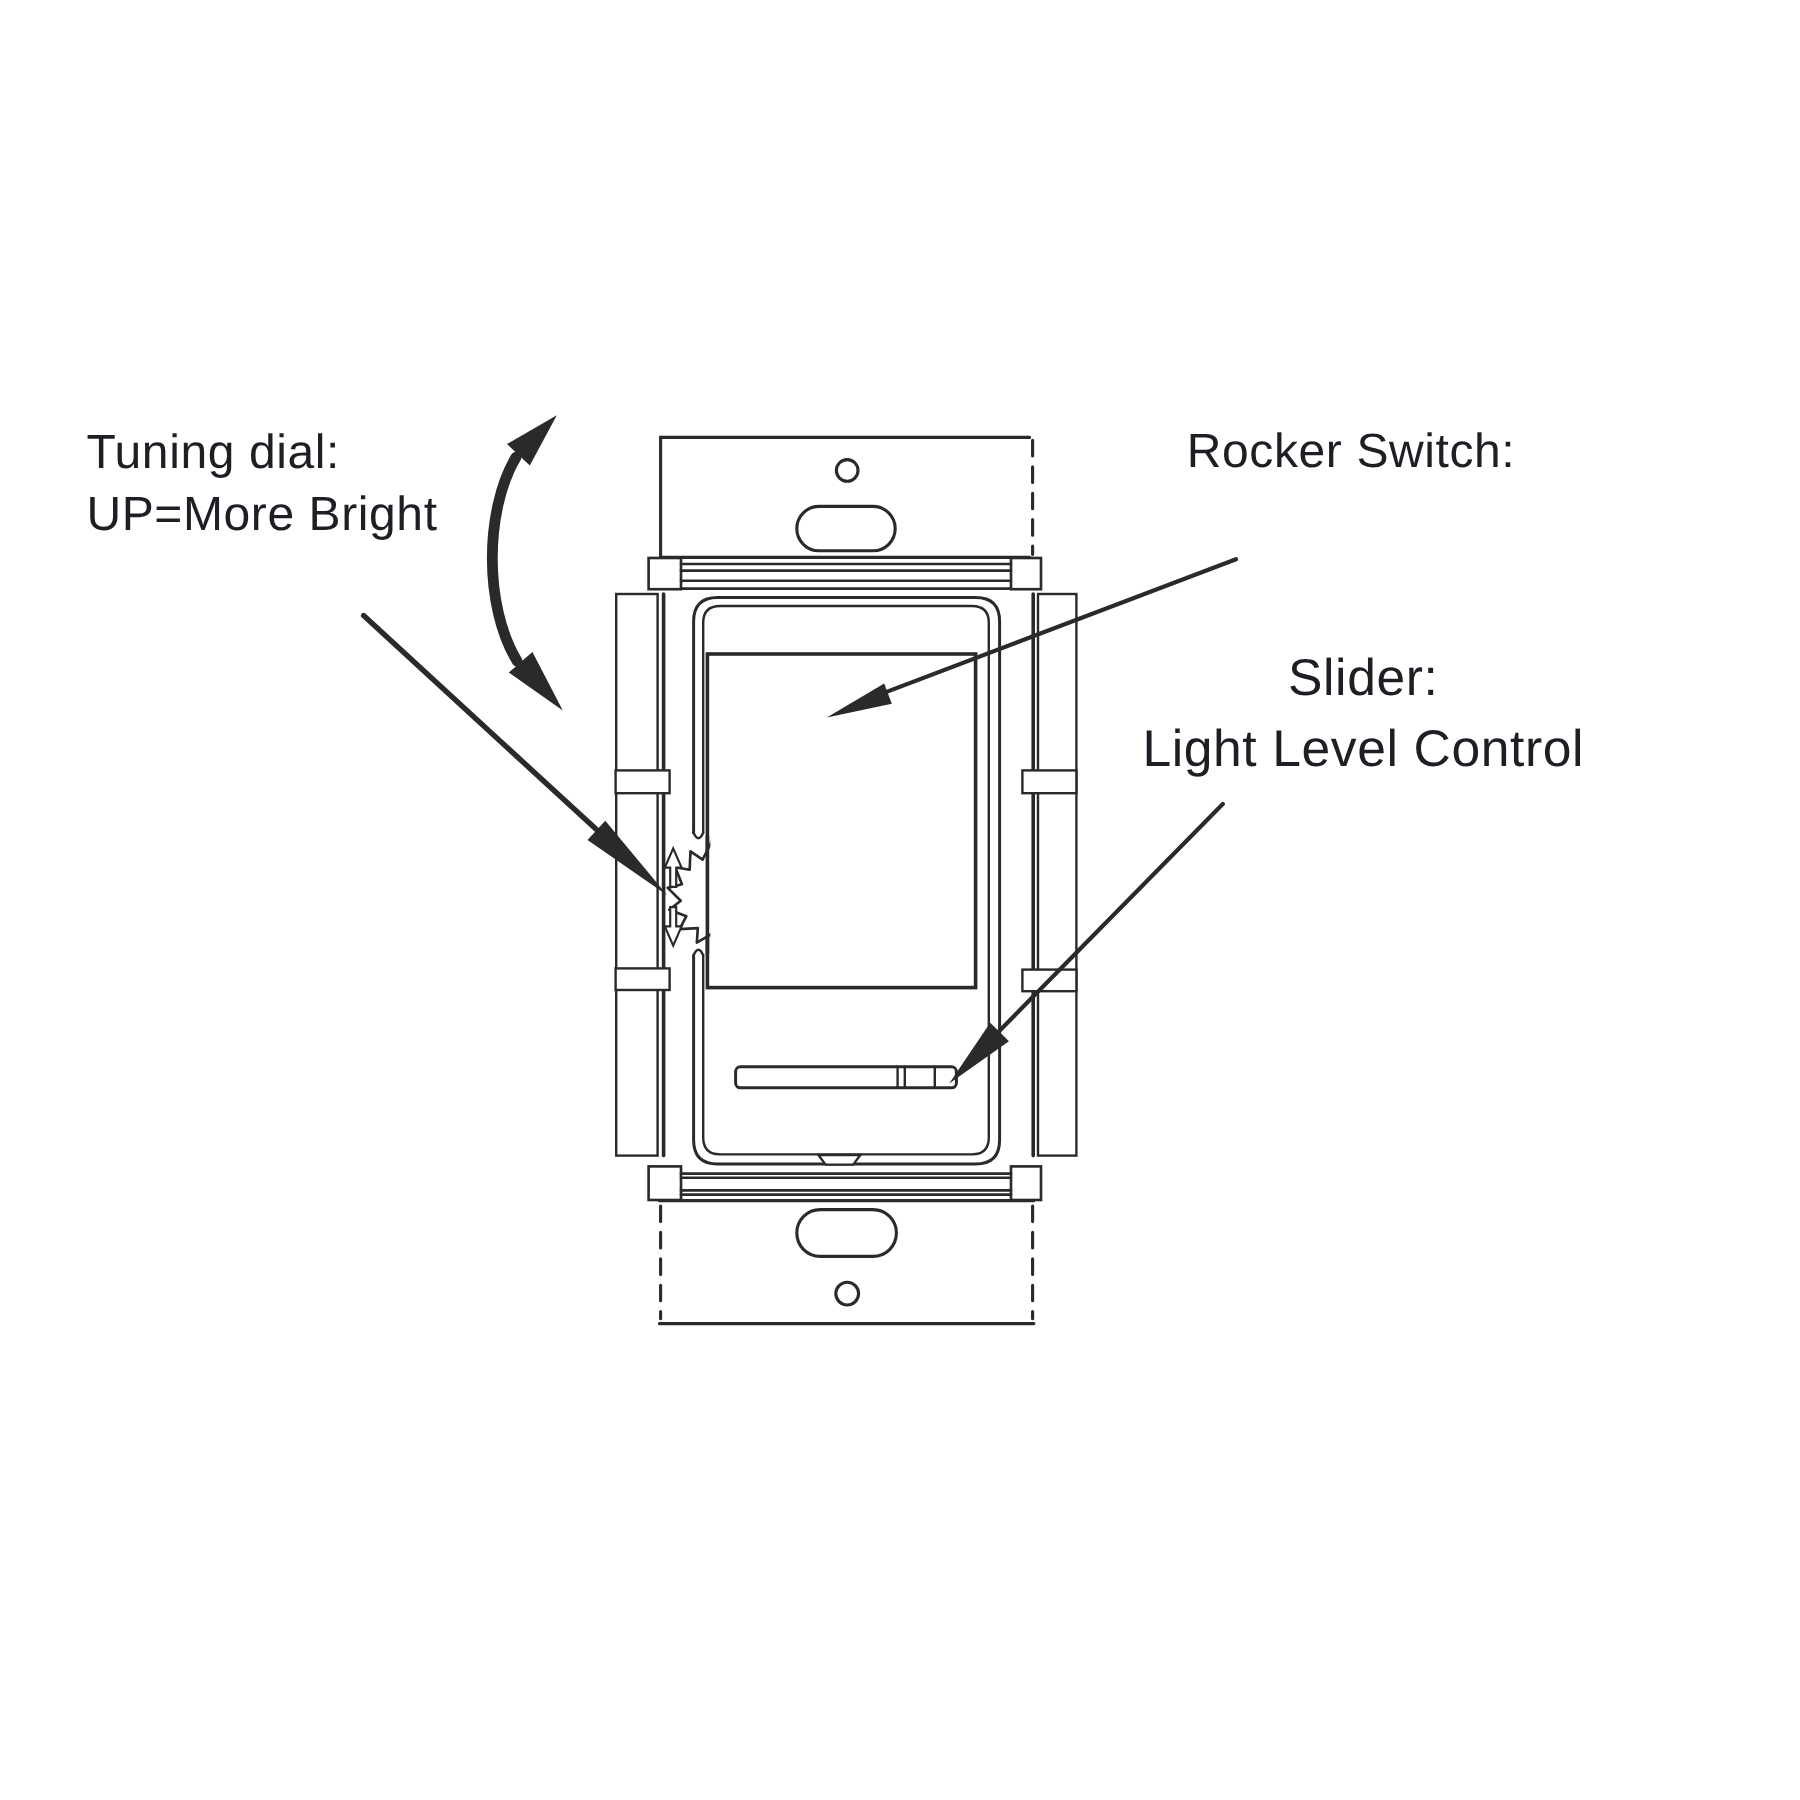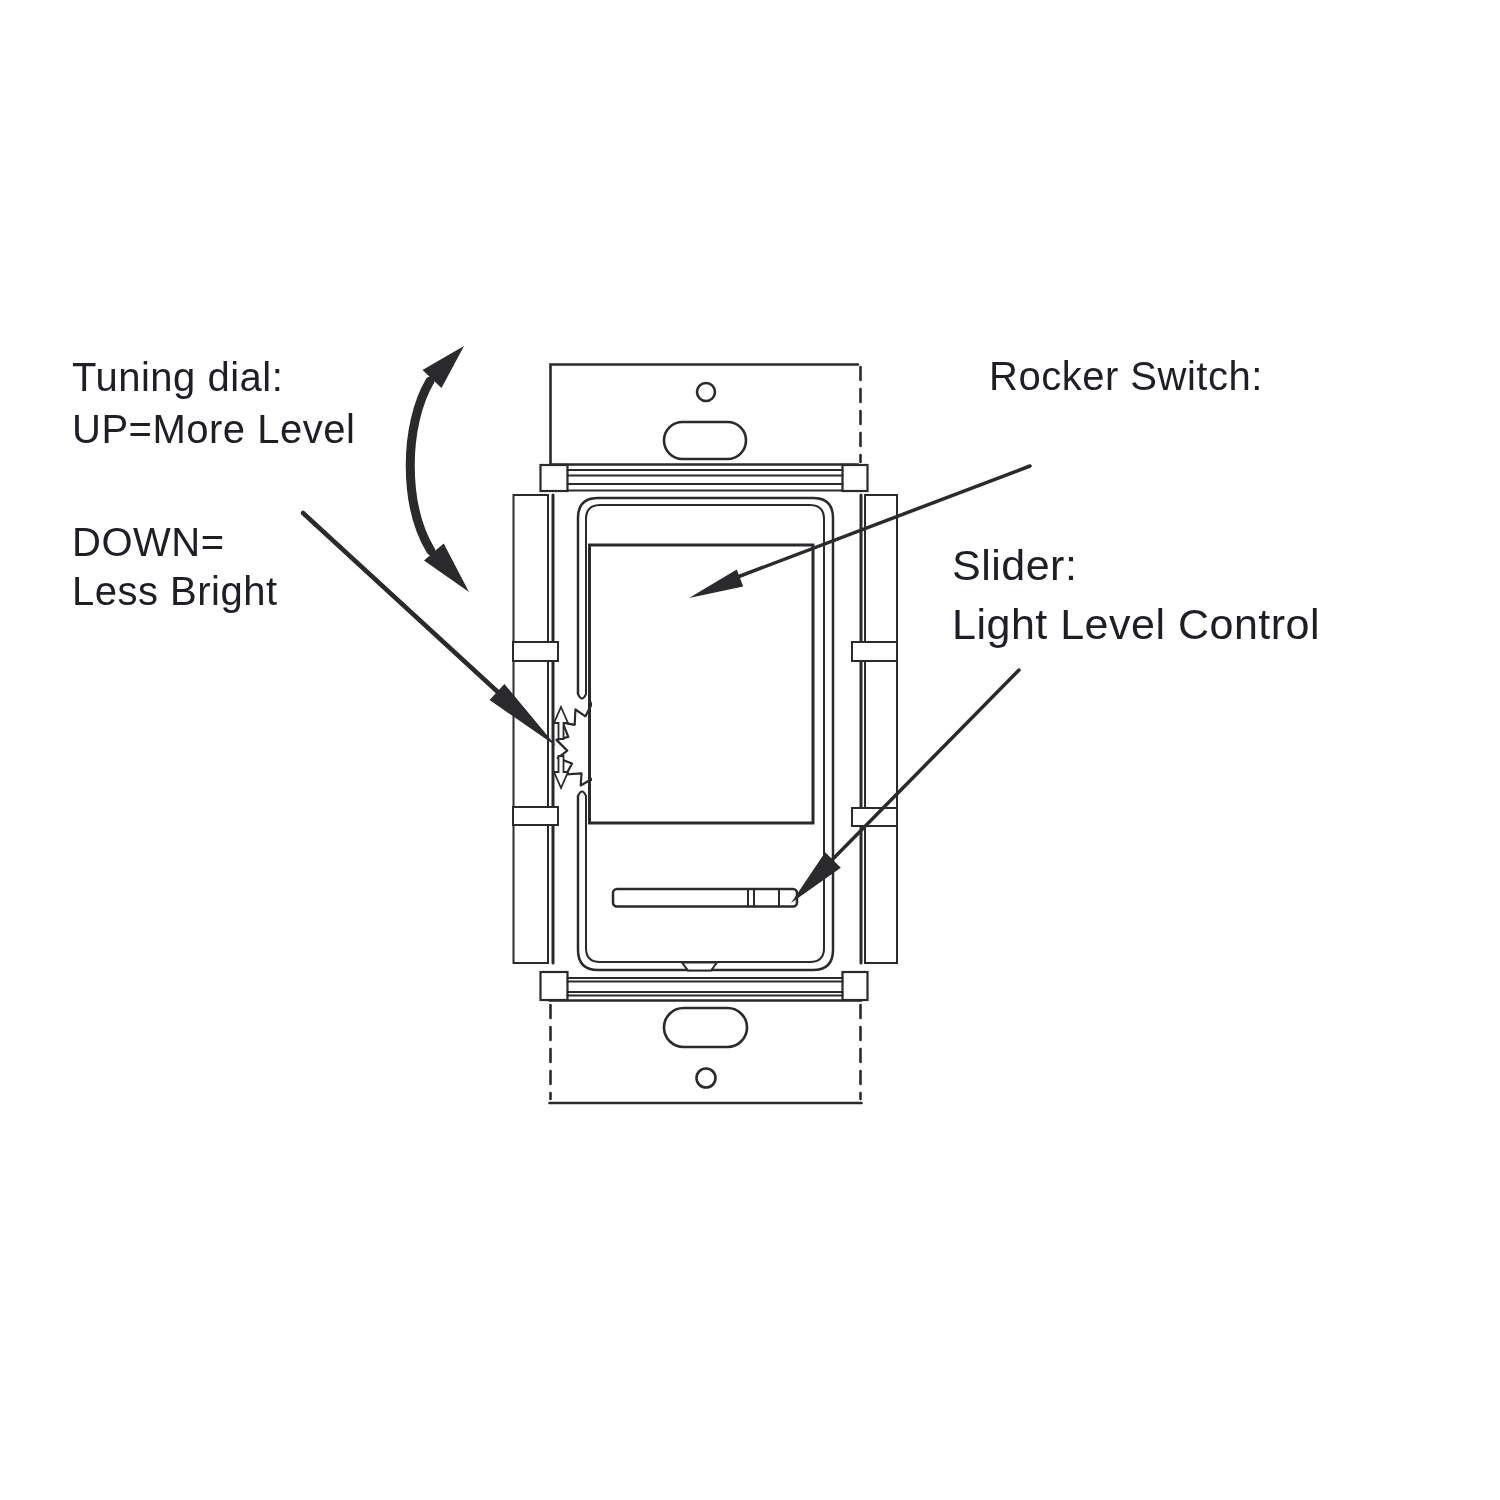--- a/index.html
+++ b/index.html
@@ -13,21 +13,21 @@
   .stage{position:absolute;left:0;top:0;width:1352px;height:1500px;}
   svg{position:absolute;left:0;top:0;}
   .callout{
     position:absolute;
     color:#1d1f24;
     font-size:40px;
     line-height:52px;
     letter-spacing:0.5px;
     white-space:nowrap;
   }
-  .callout.big{font-size:43px;line-height:59px;}
+  .callout.big{font-size:43px;line-height:59px;text-align:center;}
 </style>
 </head>
 <body>
 
 <div class="stage">
 
   <svg width="1500" height="1500" viewBox="0 0 1500 1500">
     <g stroke="#2a292c" fill="none" stroke-width="2.2" stroke-linecap="round" stroke-linejoin="miter">
 
       <g>
@@ -126,27 +126,23 @@
       <g>
         <line x1="1019" y1="670" x2="828" y2="864" stroke-width="3.5"></line>
         <polygon points="791,903 825.2,852.3 840.8,867.7" fill="#2a292c" stroke="none"></polygon>
       </g>
 
     </g>
   </svg>
 
   <div class="callout" style="left:72px;top:351px;">
     <div>Tuning dial:</div>
-    <div>UP=More Level</div>
+    <div>UP=More Bright</div>
   </div>
 
-  <div class="callout" style="left:72px;top:518px;line-height:49px;">
-    <div>DOWN=</div>
-    <div>Less Bright</div>
-  </div>
 
   <div class="callout" style="left:952px;top:349px;line-height:55px;margin-left:37px;">
     <div>Rocker Switch:</div>
   </div>
 
   <div class="callout big" style="left:952px;top:536px;">
     <div>Slider:</div>
     <div>Light Level Control</div>
   </div>
 

